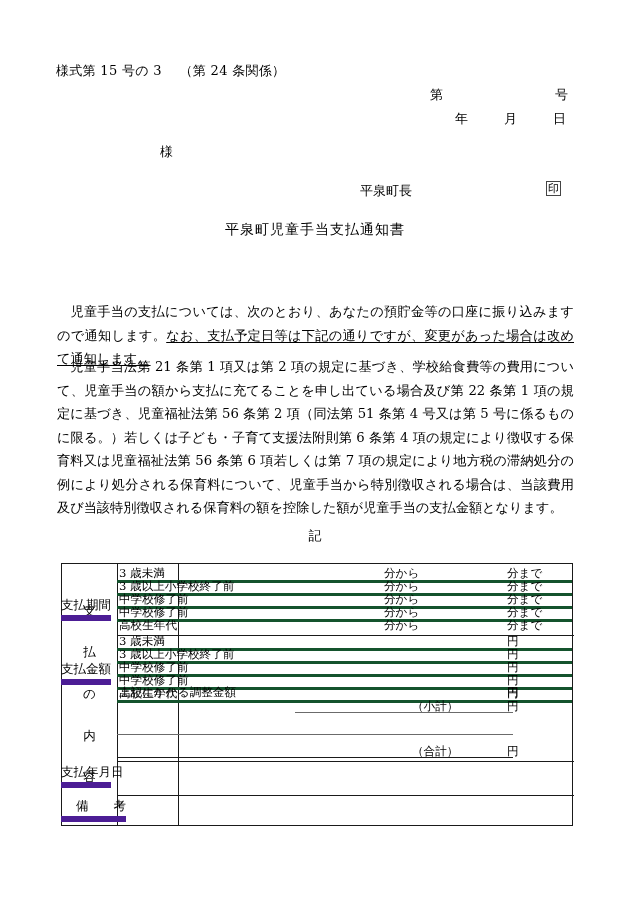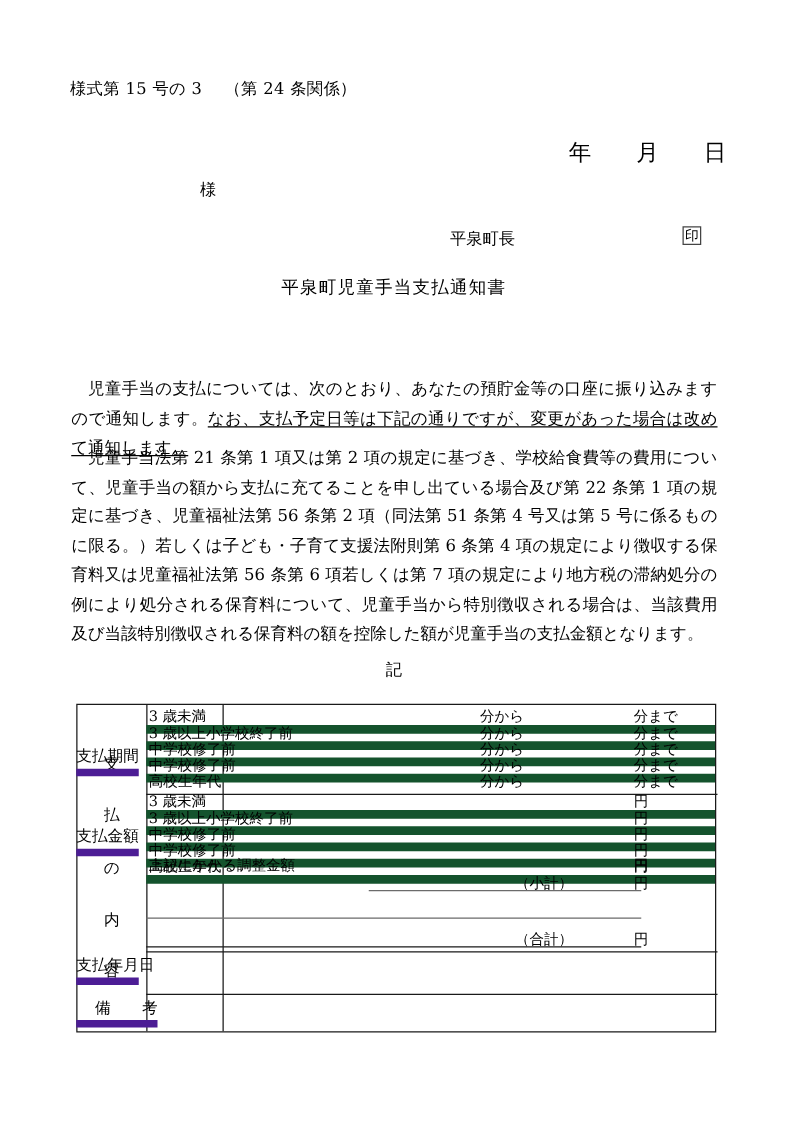--- a/index.html
+++ b/index.html
@@ -34,21 +34,21 @@
     font-size: 13px;
     letter-spacing: .3px;
   }
   #doc-number-row {
     left: 430px; top: 86px;
     font-size: 13px;
   }
   #doc-number-row .gap { display:inline-block; width: 112px; }
   #date-row {
     left: 455px; top: 110px;
-    font-size: 18px;
+    font-size: 13px;
   }
   #date-row .gap { display:inline-block; width: 36px; }
 
   #addressee {
     left: 160px; top: 143px;
     font-size: 13px;
   }
 
   #issuer-row {
     left: 360px; top: 182px;
@@ -169,35 +169,38 @@
   }
   .c3 .to {
     position: absolute; left: 390px; top: 0;
   }
   .c3 .yen {
     position: absolute; left: 390px; top: 0;
   }
   .c3 .sub {
     position: absolute; left: 295px; top: 0;
   }
-  .c3.full-rule { border-bottom: 7px solid #14532d; }
+  .c3.full-rule { border-bottom: 3px solid #14532d; }
 
   .ul-seg {
     position: absolute;
     height: 1px;
     background: #6b6b6b;
   }
 </style>
 </head>
 <body>
 
 <div class="page">
 
   <div class="abs jp" id="form-number">様式第 15 号の 3 　（第 24 条関係）</div>
 
+  <div class="abs jp" id="doc-number-row">
+    <span>第</span><span class="gap"></span><span>号</span>
+  </div>
 
   <div class="abs jp" id="date-row">
     <span>年</span><span class="gap"></span><span>月</span><span class="gap"></span><span>日</span>
   </div>
 
   <div class="abs jp" id="addressee">様</div>
 
   <div class="abs jp" id="issuer-row">平泉町長</div>
 
   <div class="jp" id="seal-box">印</div>

